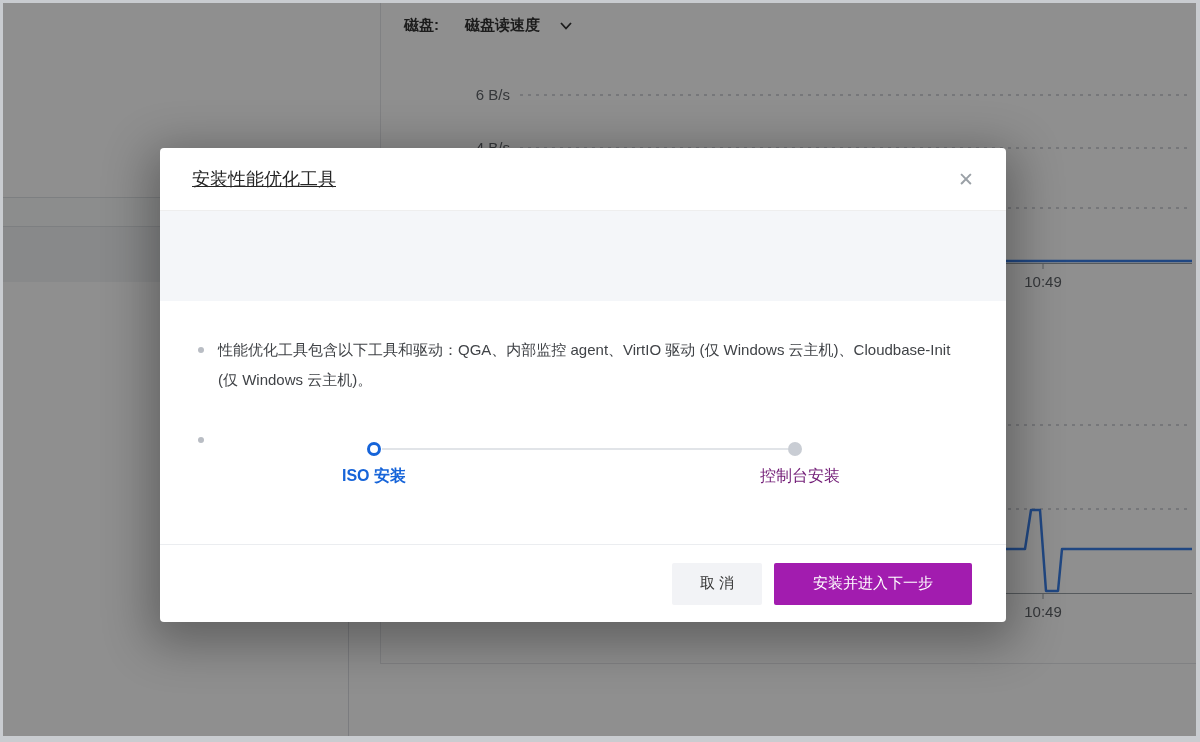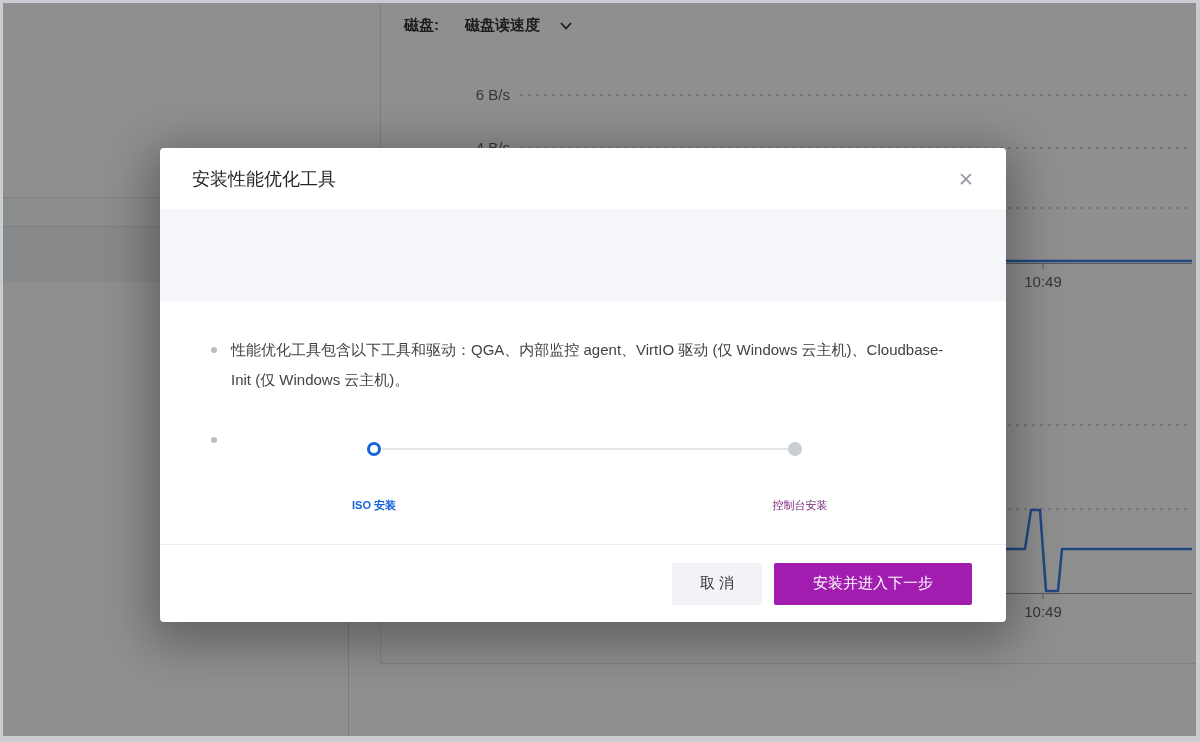--- a/index.html
+++ b/index.html
@@ -35,36 +35,36 @@
   .modal{
     position:absolute;left:160px;top:148px;width:846px;height:474px;
     background:#fff;border-radius:4px;
     box-shadow:0 12px 48px 10px rgba(0,0,0,0.32);
     display:flex;flex-direction:column;box-sizing:border-box;
   }
   .modal-header{
     height:63px;flex:0 0 63px;display:flex;align-items:center;
     padding:0 28px 0 32px;border-bottom:1px solid #eeeeee;box-sizing:border-box;
   }
-  .modal-title{font-size:18px;font-weight:500;color:#262626;flex:1;}
+  .modal-title{font-size:18px;font-weight:500;color:#262626;flex:1;text-decoration:underline;}
   .modal-close{
     font-size:19px;color:#9aa0a6;cursor:pointer;line-height:1;
     background:none;border:none;padding:4px;font-family:inherit;
   }
   .stepper{
     flex:0 0 90px;height:90px;background:#f4f6f9;position:relative;
   }
   .step-line{position:absolute;left:222px;top:237px;width:406px;height:2px;background:#e1e4e8;}
   .step-dot{position:absolute;width:14px;height:14px;border-radius:50%;box-sizing:border-box;}
   .step-dot.active{left:207px;top:231px;background:#fff;border:3px solid #1664d9;}
   .step-dot.pending{left:628px;top:231px;background:#c9cdd4;}
-  .step-label{position:absolute;top:255px;transform:translateX(-50%);font-size:11px;white-space:nowrap;margin-top:32px;}
+  .step-label{position:absolute;top:255px;transform:translateX(-50%);font-size:16px;white-space:nowrap;}
   .step-label.active{left:214px;color:#1664d9;font-weight:700;}
   .step-label.pending{left:640px;color:#701a75;}
-  .modal-body{flex:1;padding:34px 48px 0 36px;margin-left:13px;}
+  .modal-body{flex:1;padding:34px 48px 0 36px;}
   .bullet-row{display:flex;align-items:flex-start;margin-bottom:30px;}
   .bullet-dot{
     flex:0 0 6px;width:6px;height:6px;border-radius:50%;
     background:#b9bdc4;margin:12px 14px 0 2px;
   }
   .bullet-text{font-size:15px;line-height:30px;color:#404347;}
   .modal-footer{
     flex:0 0 78px;border-top:1px solid #ebedf0;
     display:flex;align-items:center;justify-content:flex-end;
     gap:12px;padding-right:34px;box-sizing:border-box;

